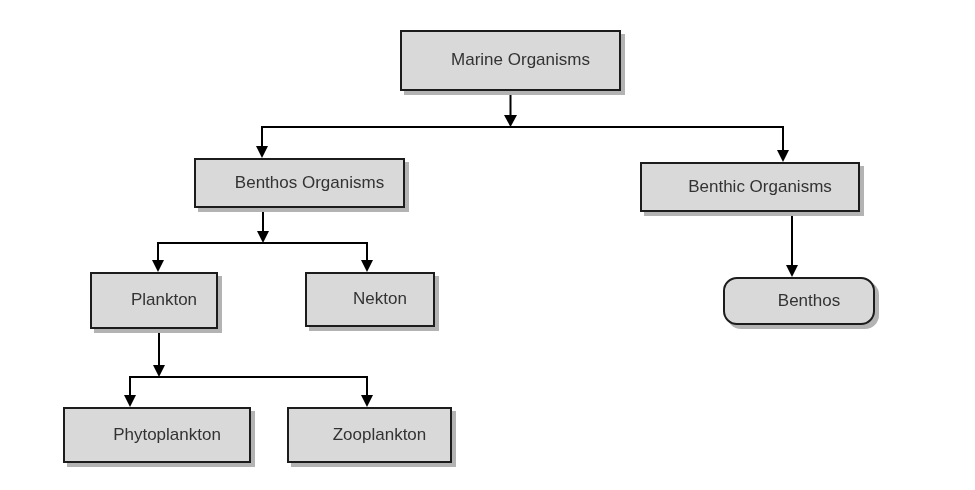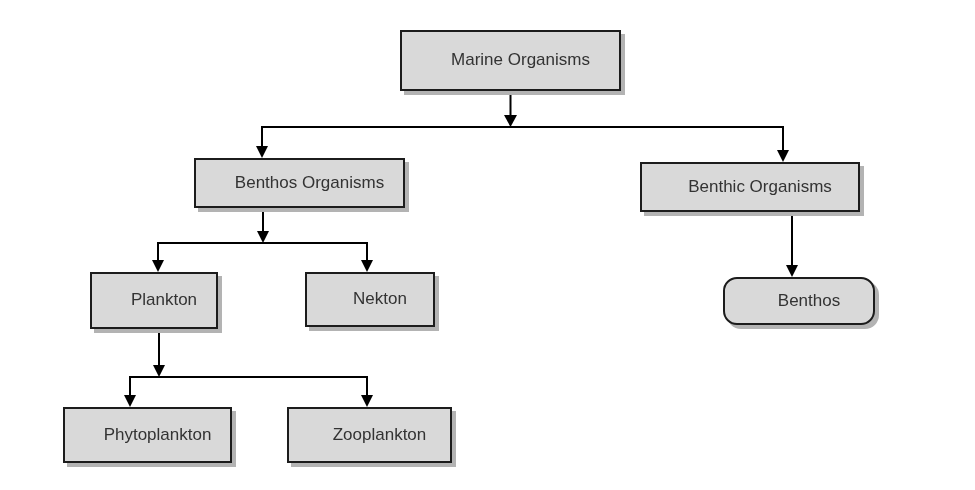--- a/index.html
+++ b/index.html
@@ -104,21 +104,21 @@
   </div>
 
   <div class="node" style="left:305px; top:272px; width:130px; height:55px;">
     <span class="node-label">Nekton</span>
   </div>
 
   <div class="node" style="left:723px; top:277px; width:152px; height:48px;border-radius:14px;">
     <span class="node-label">Benthos</span>
   </div>
 
-  <div class="node" style="left:63px; top:407px; width:169px; height:56px;">
+  <div class="node" style="left:63px; top:407px; width:188px; height:56px;">
     <span class="node-label">Phytoplankton</span>
   </div>
 
   <div class="node" style="left:287px; top:407px; width:165px; height:56px;">
     <span class="node-label">Zooplankton</span>
   </div>
 
 </div>
 
 </body></html>

